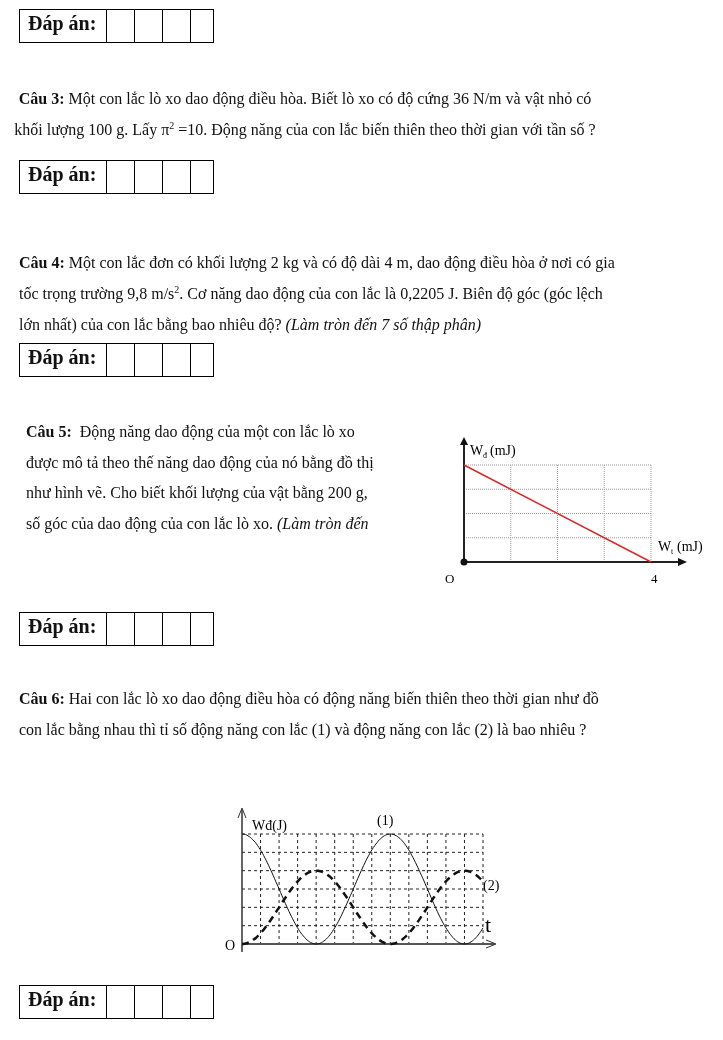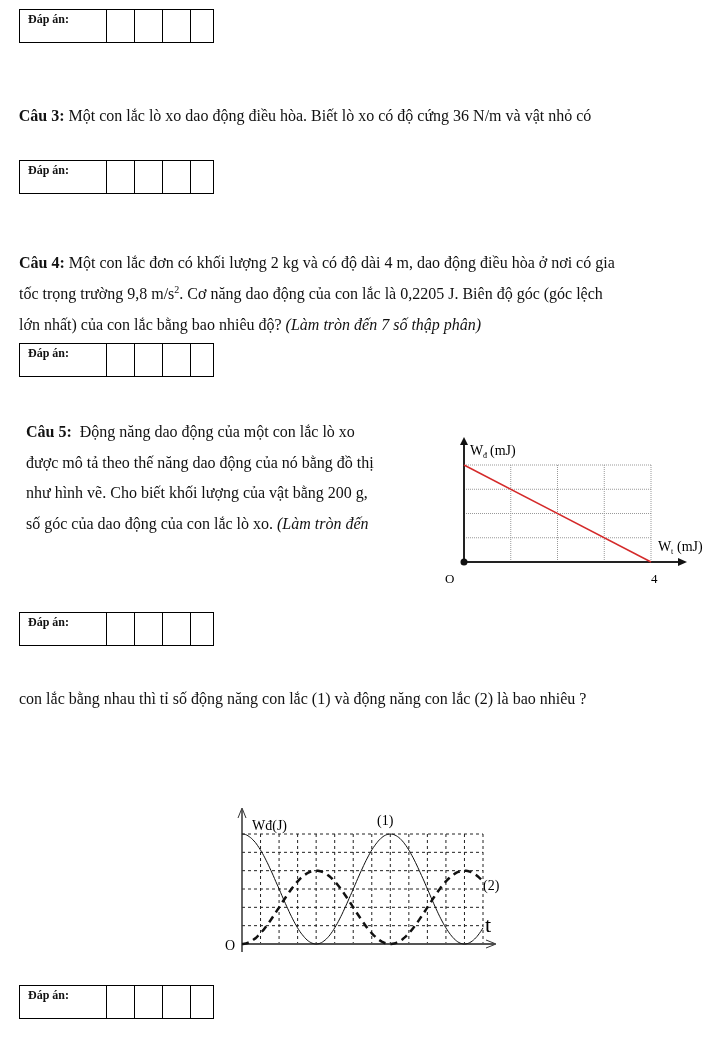--- a/index.html
+++ b/index.html
@@ -7,21 +7,21 @@
     width: 723px; height: 1040px; position: relative; overflow: hidden;
     font-family: "Liberation Serif", "DejaVu Serif", serif;
     color: #111111;
   }
   .answer-box {
     position: absolute; left: 19px; height: 34px;
     display: flex; border: 1.5px solid #000; box-sizing: border-box;
   }
   .answer-box .label {
     width: 87px; border-right: 1.5px solid #000; box-sizing: border-box;
-    font-weight: bold; font-size: 12px; padding: 2px 0 0 8px;
+    font-weight: bold; font-size: 20px; padding: 2px 0 0 8px;
   }
   .answer-box .cell {
     width: 28px; border-right: 1.5px solid #000; box-sizing: border-box;
   }
   .answer-box .cell:last-child { border-right: none; width: 22px; }
   .q { position: absolute; font-size: 16px; line-height: 31px; }
   .q b { font-weight: bold; }
   .q i { font-style: italic; }
   .q sup { font-size: 10px; line-height: 0; }
   .center { text-align: center; }
@@ -31,22 +31,23 @@
 <body>
 
 <div class="answer-box" style="top:9px;">
   <div class="label">Đáp án:</div>
   <div class="cell"></div>
   <div class="cell"></div>
   <div class="cell"></div>
   <div class="cell"></div>
 </div>
 
-<div class="q center" style="top:83px; left:0; width:610px;margin-top:17px;">
+<div class="q center" style="top:83px; left:0; width:610px;">
   <div><b>Câu 3:</b><span> Một con lắc lò xo dao động điều hòa. Biết lò xo có độ cứng 36 N/m và vật nhỏ có</span></div>
+  <div><span>khối lượng 100 g. Lấy π</span><sup>2</sup><span> =10. Động năng của con lắc biến thiên theo thời gian với tần số ?</span></div>
 </div>
 
 <div class="answer-box" style="top:160px;">
   <div class="label">Đáp án:</div>
   <div class="cell"></div>
   <div class="cell"></div>
   <div class="cell"></div>
   <div class="cell"></div>
 </div>
 
@@ -102,20 +103,21 @@
 
 <div class="answer-box" style="top:612px;">
   <div class="label">Đáp án:</div>
   <div class="cell"></div>
   <div class="cell"></div>
   <div class="cell"></div>
   <div class="cell"></div>
 </div>
 
 <div class="q" style="top:683px; left:19px; width:704px;">
+  <div><b>Câu 6:</b><span> Hai con lắc lò xo dao động điều hòa có động năng biến thiên theo thời gian như đồ</span></div>
   <div>con lắc bằng nhau thì tỉ số động năng con lắc (1) và động năng con lắc (2) là bao nhiêu ?</div>
 </div>
 
 <svg id="chart2" style="position:absolute; left:220px; top:780px;" width="290" height="190" viewBox="0 0 290 190">
   <g id="c2-grid">
       <line x1="40.53846153846154" y1="54" x2="40.53846153846154" y2="164" stroke="#222" stroke-width="1" stroke-dasharray="3,3"></line>
       <line x1="59.07692307692308" y1="54" x2="59.07692307692308" y2="164" stroke="#222" stroke-width="1" stroke-dasharray="3,3"></line>
       <line x1="77.61538461538461" y1="54" x2="77.61538461538461" y2="164" stroke="#222" stroke-width="1" stroke-dasharray="3,3"></line>
       <line x1="96.15384615384616" y1="54" x2="96.15384615384616" y2="164" stroke="#222" stroke-width="1" stroke-dasharray="3,3"></line>
       <line x1="114.69230769230771" y1="54" x2="114.69230769230771" y2="164" stroke="#222" stroke-width="1" stroke-dasharray="3,3"></line>

